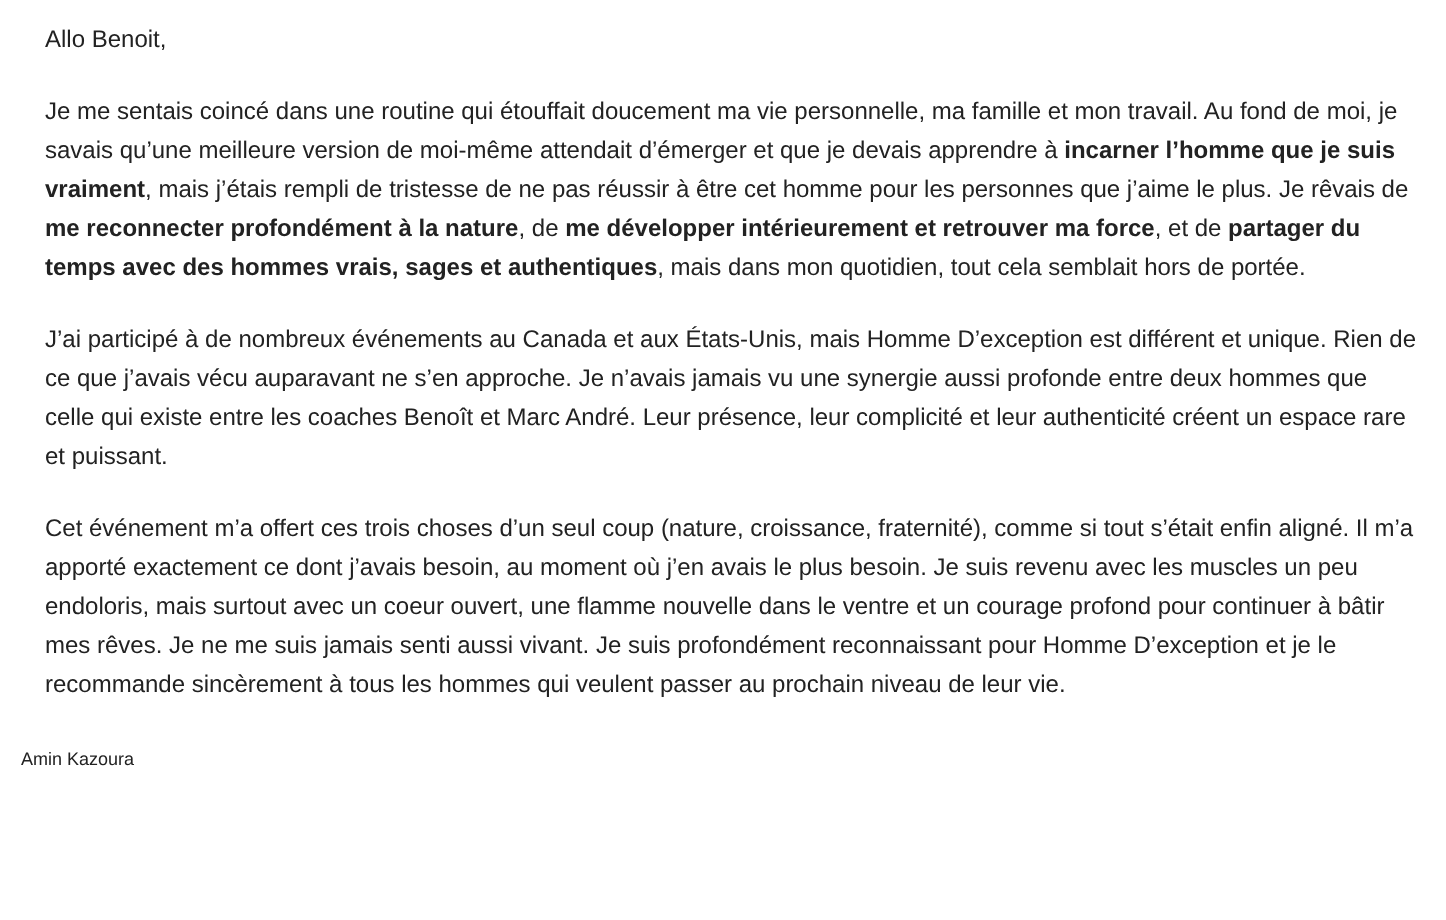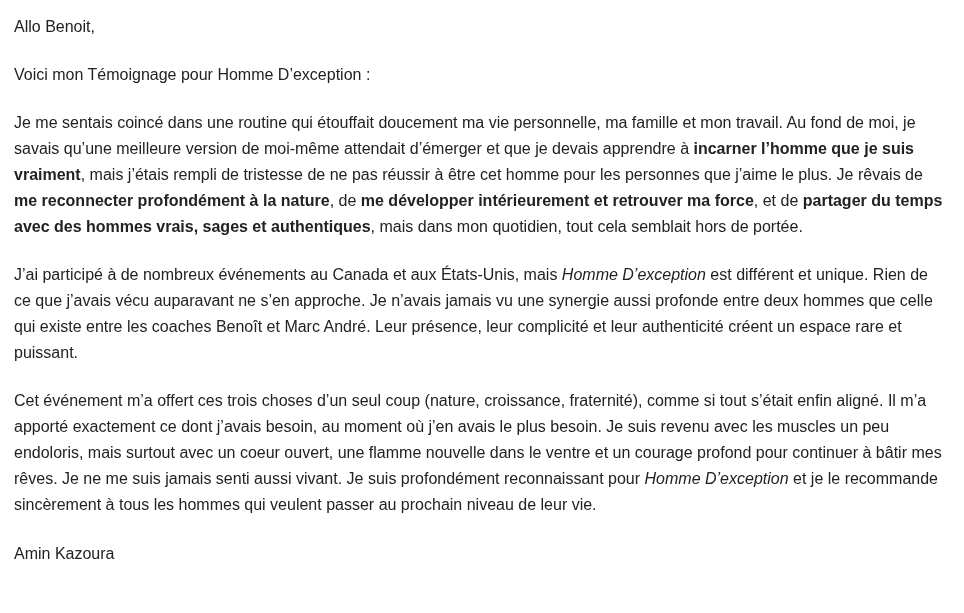--- a/index.html
+++ b/index.html
@@ -12,36 +12,35 @@
     width: 964px;
     height: 613px;
     padding: 14px 16px 0 14px;
     font-family: "Liberation Sans", "DejaVu Sans", sans-serif;
     font-size: 16px;
     line-height: 26px;
     color: #222222;
     overflow: hidden;
   }
   .email-body p {
-    margin: 0 0 22px 0;
+    margin: 0 0 22px 16px;
   }
   .para span.b { font-weight: bold; }
-  .para span.i { font-style: italic; }
+  .para span.i { }
   .signature {
     margin-top: 0;
-    font-size: 16px;
+    font-size: 12px;
     line-height: 28px;
   }
   .signature div { white-space: nowrap; }
 </style>
 </head>
 <body style="background: rgb(255, 255, 255);">
 
 <div class="email-body" style="color: rgb(34, 34, 34);">
   <p>Allo Benoit,</p>
-  <p>Voici mon Témoignage pour Homme D’exception :</p>
   <p class="para"><span>Je me sentais coincé dans une routine qui étouffait doucement ma vie personnelle, ma famille et mon travail. Au fond de moi, je savais qu’une meilleure version de moi-même attendait d’émerger et que je devais apprendre à </span><span class="b">incarner l’homme que je suis vraiment</span><span>, mais j’étais rempli de tristesse de ne pas réussir à être cet homme pour les personnes que j’aime le plus. Je rêvais de </span><span class="b">me reconnecter profondément à la nature</span><span>, de </span><span class="b">me développer intérieurement et retrouver ma force</span><span>, et de </span><span class="b">partager du temps avec des hommes vrais, sages et authentiques</span><span>, mais dans mon quotidien, tout cela semblait hors de portée.</span></p>
   <p class="para"><span>J’ai participé à de nombreux événements au Canada et aux États-Unis, mais </span><span class="i">Homme D’exception</span><span> est différent et unique. Rien de ce que j’avais vécu auparavant ne s’en approche. Je n’avais jamais vu une synergie aussi profonde entre deux hommes que celle qui existe entre les coaches Benoît et Marc André. Leur présence, leur complicité et leur authenticité créent un espace rare et puissant.</span></p>
   <p class="para"><span>Cet événement m’a offert ces trois choses d’un seul coup (nature, croissance, fraternité), comme si tout s’était enfin aligné. Il m’a apporté exactement ce dont j’avais besoin, au moment où j’en avais le plus besoin. Je suis revenu avec les muscles un peu endoloris, mais surtout avec un coeur ouvert, une flamme nouvelle dans le ventre et un courage profond pour continuer à bâtir mes rêves. Je ne me suis jamais senti aussi vivant. Je suis profondément reconnaissant pour </span><span class="i">Homme D’exception</span><span> et je le recommande sincèrement à tous les hommes qui veulent passer au prochain niveau de leur vie.</span></p>
   <div class="signature">
     <div>Amin Kazoura</div>
   </div>
 </div>
 
 </body></html>

